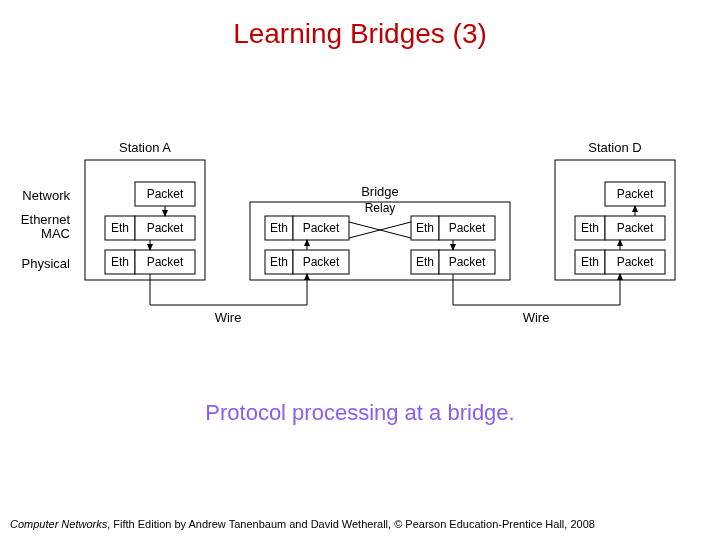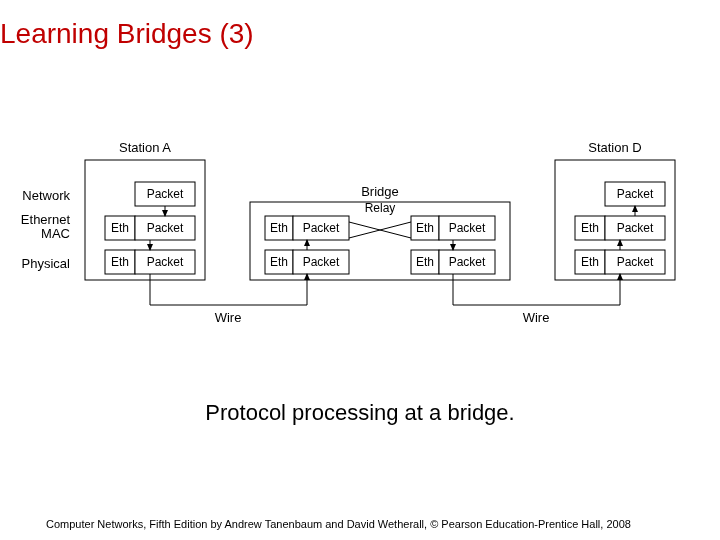--- a/index.html
+++ b/index.html
@@ -1,19 +1,19 @@
 <!DOCTYPE html>
 <html><head>
 <meta charset="utf-8">
 <style>
   html,body{margin:0;padding:0;width:720px;height:540px;background:#fff;font-family:Arial,Helvetica,sans-serif;position:relative;}
-  .title{position:absolute;top:18px;left:0;width:100%;color:#c00000;font-size:28px;}
-  .caption{position:absolute;top:400px;left:0;width:100%;text-align:center;color:#000000;font-size:22px;}
+  .title{position:absolute;top:18px;left:0;width:100%;text-align:center;color:#c00000;font-size:28px;}
+  .caption{position:absolute;top:400px;left:0;width:100%;text-align:center;color:#8b5cf6;font-size:22px;}
   .footer{position:absolute;bottom:10px;left:10px;right:10px;font-size:11px;color:#000;}
-  .footer .book{margin-left:36px;}
+  .footer .book{font-style:italic;}
   svg{position:absolute;}
   .lab{font:13px Arial;fill:#000;}
   .labsm{font:12px Arial;fill:#000;}
   .box{fill:#fff;stroke:#000;stroke-width:1;}
   .nobox{fill:none;stroke:#000;stroke-width:1;}
   .arr{stroke:#000;stroke-width:1;fill:none;}
   .ah{fill:#000;}
 </style>
 </head>
 <body>

